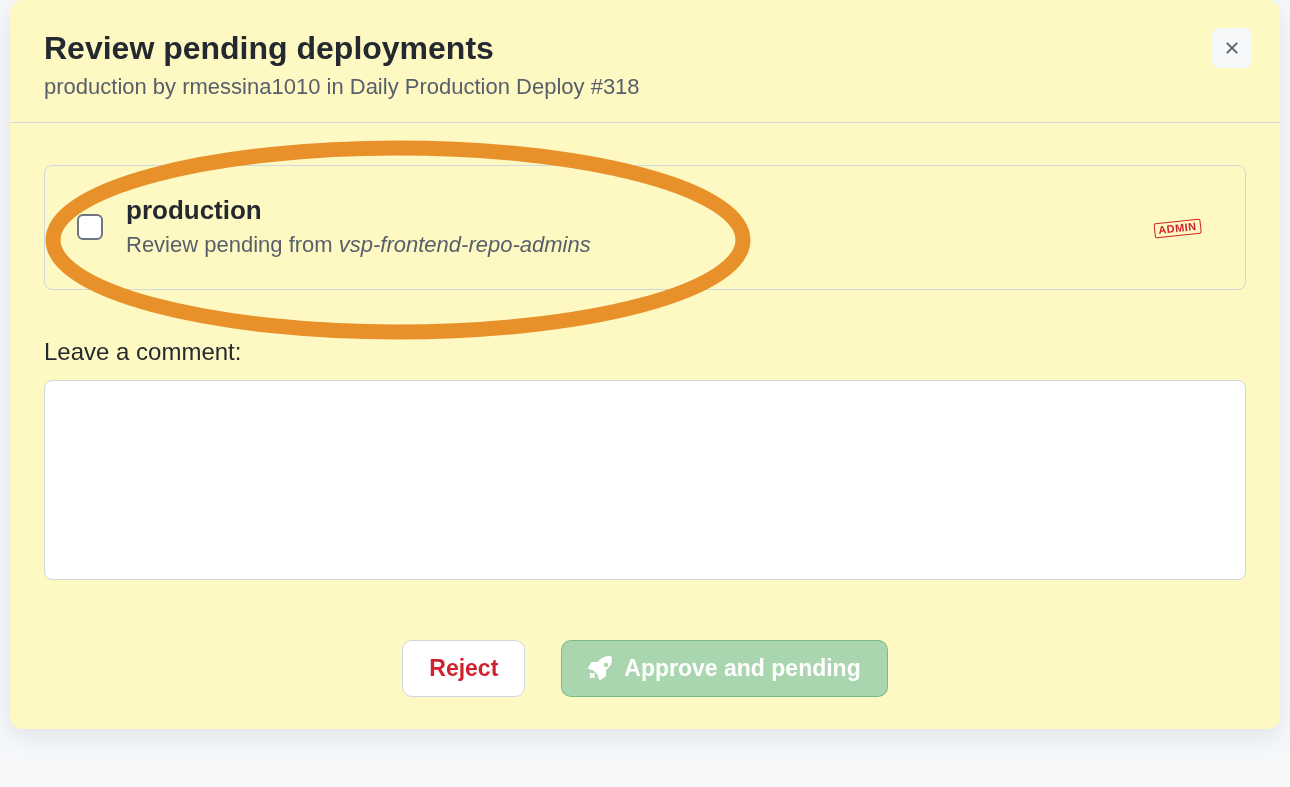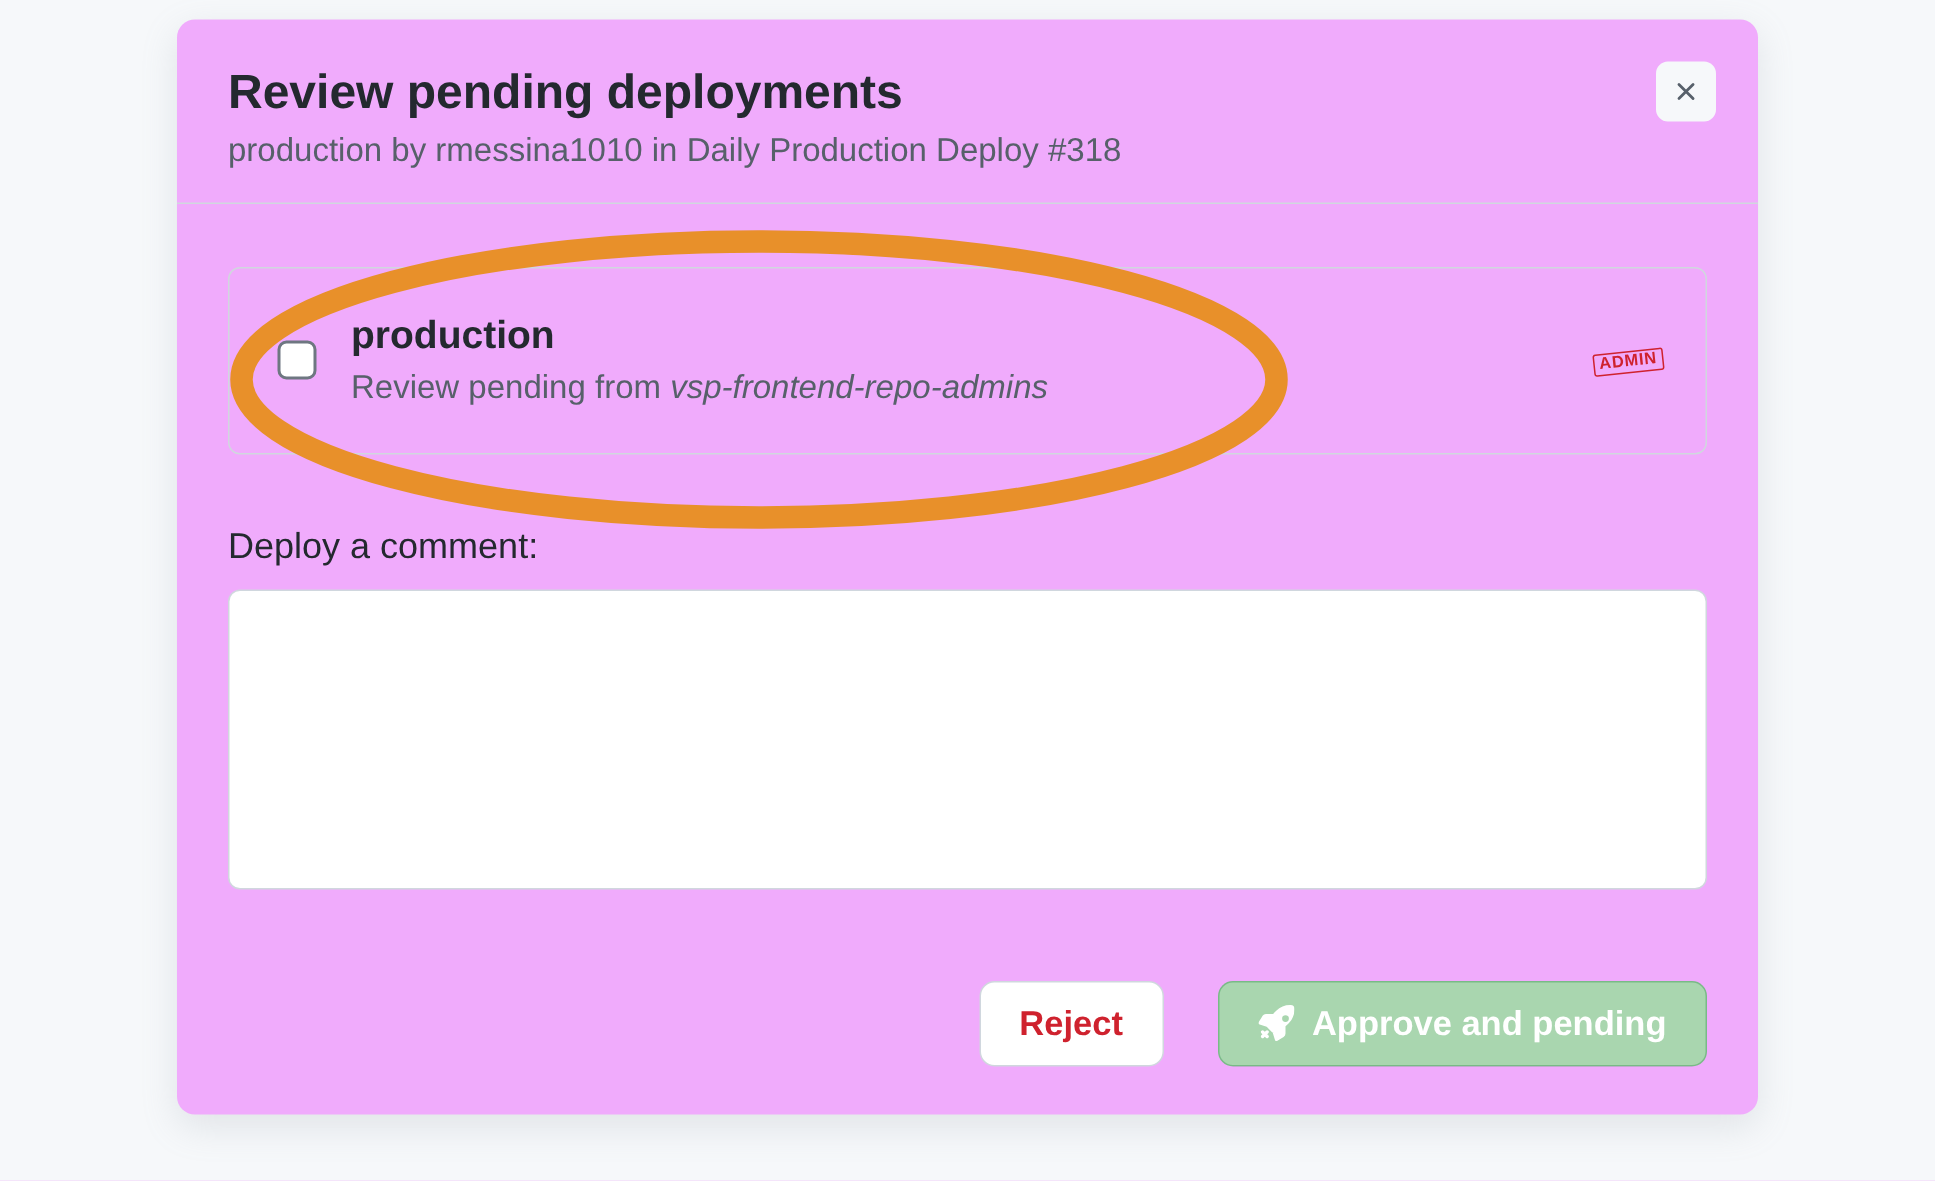--- a/index.html
+++ b/index.html
@@ -5,23 +5,23 @@
   * { box-sizing: border-box; }
   html, body {
     margin: 0;
     padding: 0;
     height: 100%;
     font-family: -apple-system, BlinkMacSystemFont, "Segoe UI", Helvetica, Arial, sans-serif;
     background: #f6f8fa;
     color: #24292f;
   }
   .dialog {
-    background: #f0abfc;
-    width: 1054px;
-    margin: 13px auto;
+    background: #fef9c3;
+    width: 1270px;
+    margin: 0 auto;
     border-radius: 12px;
     box-shadow: 0 8px 24px rgba(140,149,159,0.2);
     position: relative;
     overflow: visible;
   }
   .header {
     padding: 28px 34px 22px 34px;
     border-bottom: 1px solid #d0d7de;
     position: relative;
   }
@@ -55,21 +55,21 @@
   .close-btn svg { width: 20px; height: 20px; }
   .body {
     padding: 42px 34px 28px 34px;
   }
   .env-box-wrap {
     position: relative;
   }
   .env-box {
     border: 1px solid #d0d7de;
     border-radius: 8px;
-    padding: 28px 20px 28px 28px;
+    padding: 28px 36px 28px 28px;
     display: flex;
     align-items: center;
     gap: 20px;
     position: relative;
   }
   .env-checkbox {
     width: 26px;
     height: 26px;
     border: 2px solid #6e7781;
     border-radius: 6px;
@@ -139,21 +139,21 @@
     border: 1px solid #d0d7de;
     border-radius: 8px;
     resize: none;
     padding: 14px;
     font-family: inherit;
     font-size: 18px;
     background: #ffffff;
   }
   .actions {
     display: flex;
-    justify-content: flex-end;
+    justify-content: center;
     gap: 36px;
     margin-top: 56px;
     padding-bottom: 4px;
   }
   .btn {
     font-size: 23px;
     font-weight: 600;
     padding: 14px 26px;
     border-radius: 10px;
     cursor: pointer;
@@ -209,21 +209,21 @@
           <span class="stamp">ADMIN</span>
         </div>
       </div>
       <div class="highlight-ellipse">
         <svg viewBox="0 0 720 210">
           <ellipse cx="360" cy="105" rx="345" ry="92" fill="none" stroke="#e8902a" stroke-width="15"></ellipse>
         </svg>
       </div>
     </div>
 
-    <div class="comment-label">Deploy a comment:</div>
+    <div class="comment-label">Leave a comment:</div>
     <textarea class="comment-area" value="" style=""></textarea>
 
     <div class="actions">
       <button class="btn btn-reject">
         <span>Reject</span>
       </button>
       <button class="btn btn-approve">
         <svg viewBox="0 0 16 16" fill="currentColor">
             <path d="M14.064 0a8.75 8.75 0 0 0-6.187 2.563l-.459.458c-.314.314-.616.641-.904.979H3.31a1.75 1.75 0 0 0-1.49.833L.11 7.607a.75.75 0 0 0 .418 1.11l3.102.954c.037.051.079.1.124.145l2.43 2.43c.45.045.94.087.145.124l.954 3.102a.75.75 0 0 0 1.11.418l2.774-1.707a1.75 1.75 0 0 0 .833-1.49V9.485c.338-.288.665-.59.979-.904l.458-.459A8.75 8.75 0 0 0 16 1.936V1.75A1.75 1.75 0 0 0 14.25 0ZM10.5 6a1.5 1.5 0 1 1 3 0 1.5 1.5 0 0 1-3 0ZM1.28 12.53a.75.75 0 0 1 1.06-1.06l.47.47.47-.47a.75.75 0 1 1 1.06 1.06l-.47.47.47.47a.75.75 0 1 1-1.06 1.06l-.47-.47-.47.47a.75.75 0 0 1-1.06-1.06l.47-.47Z"></path>
           </svg>

